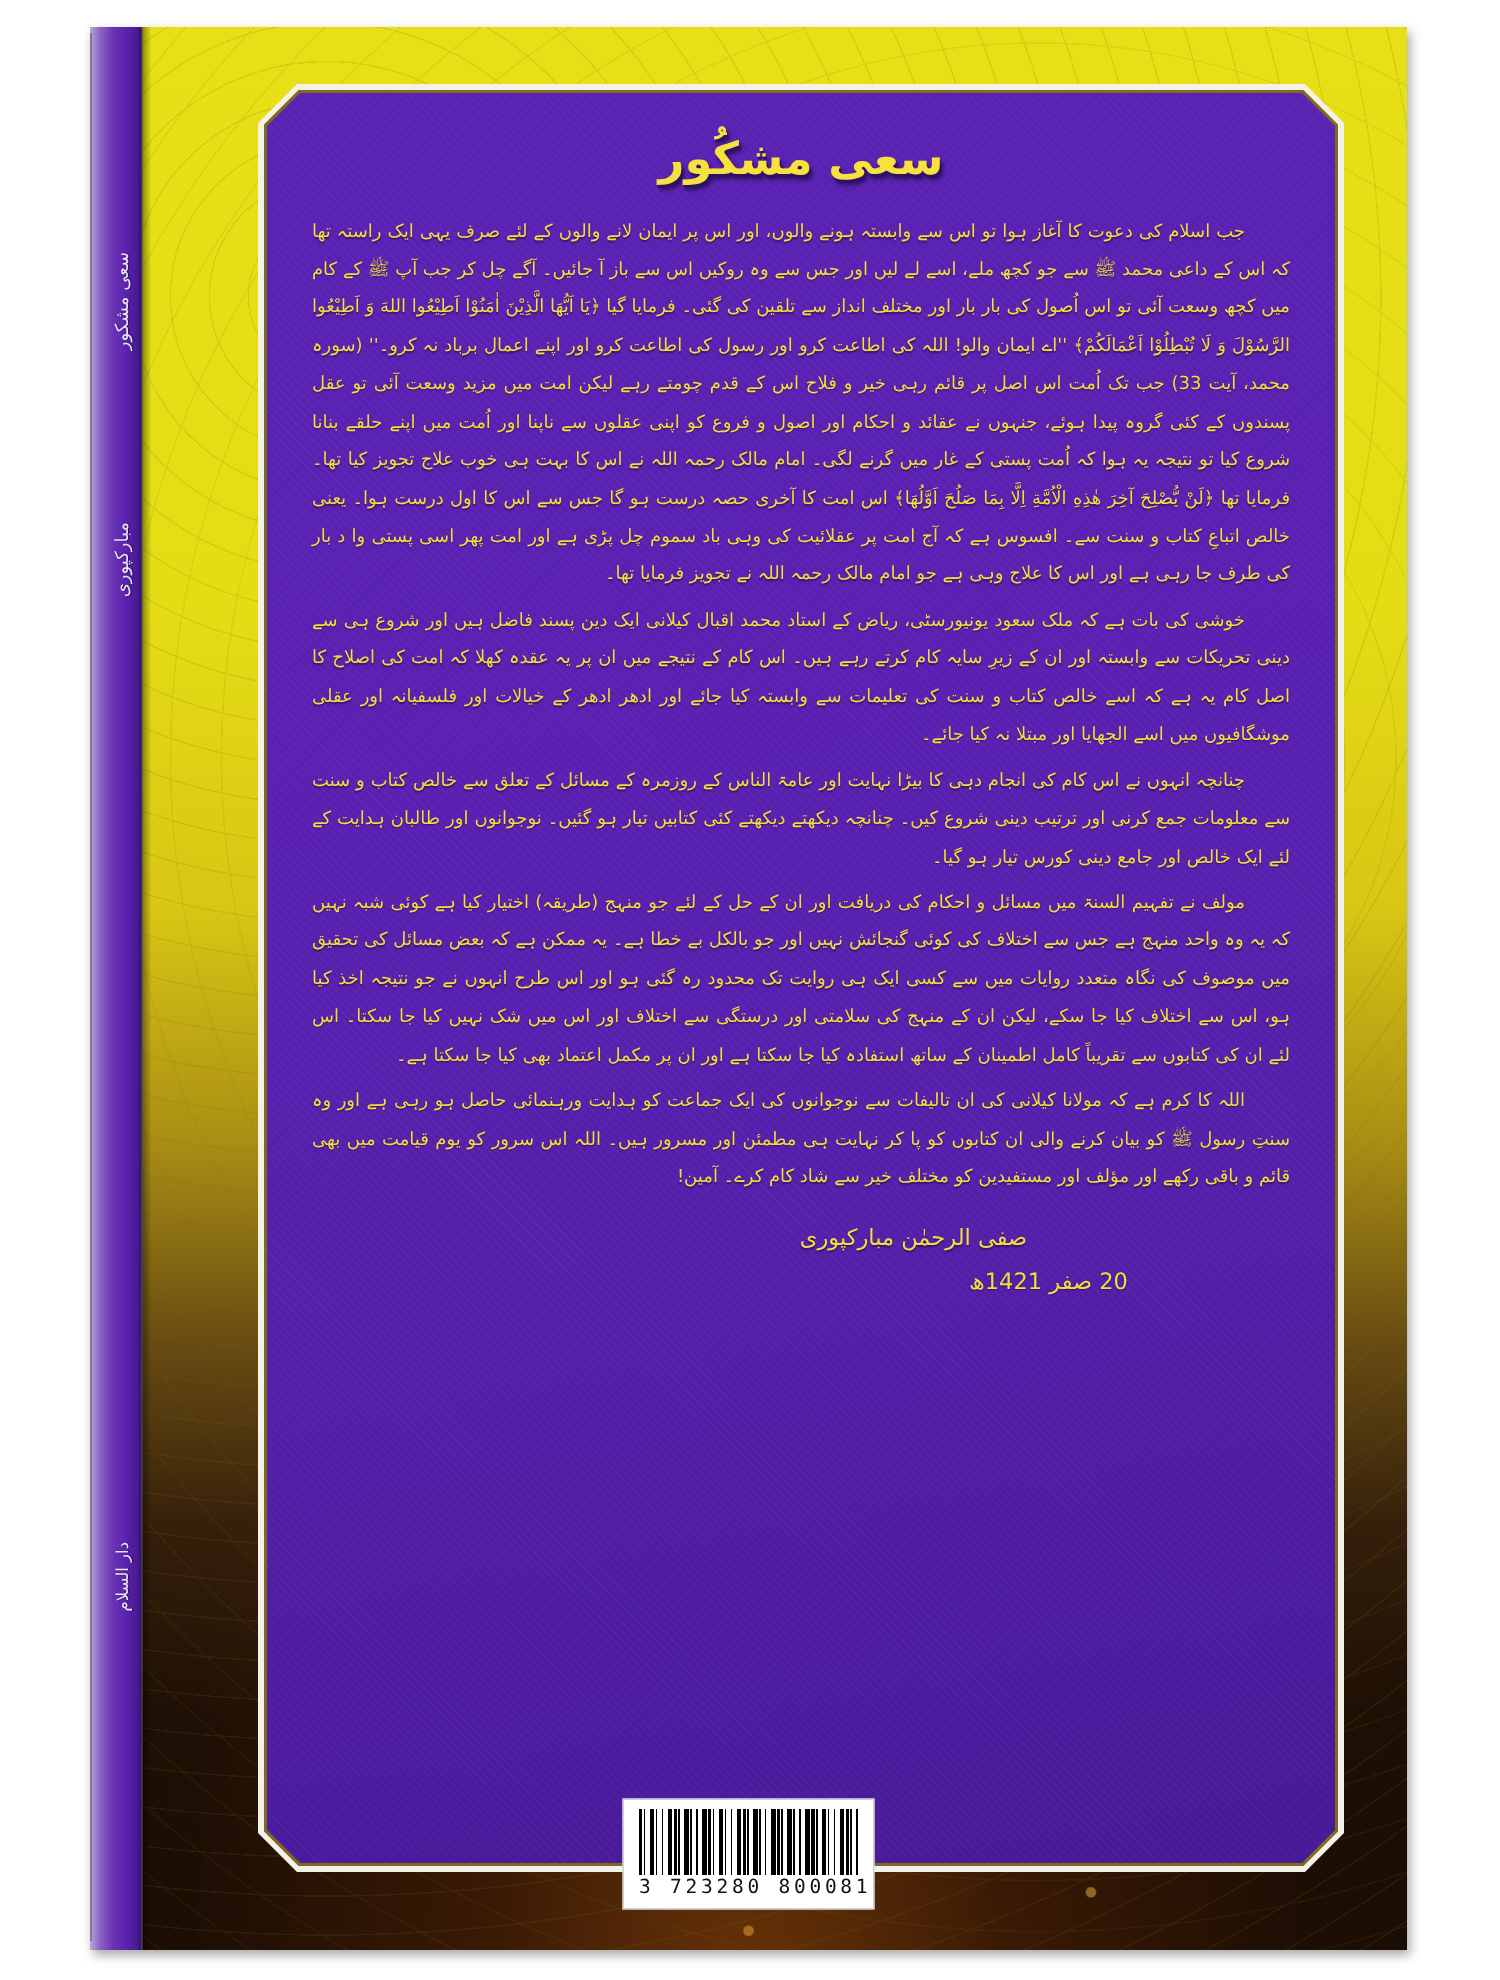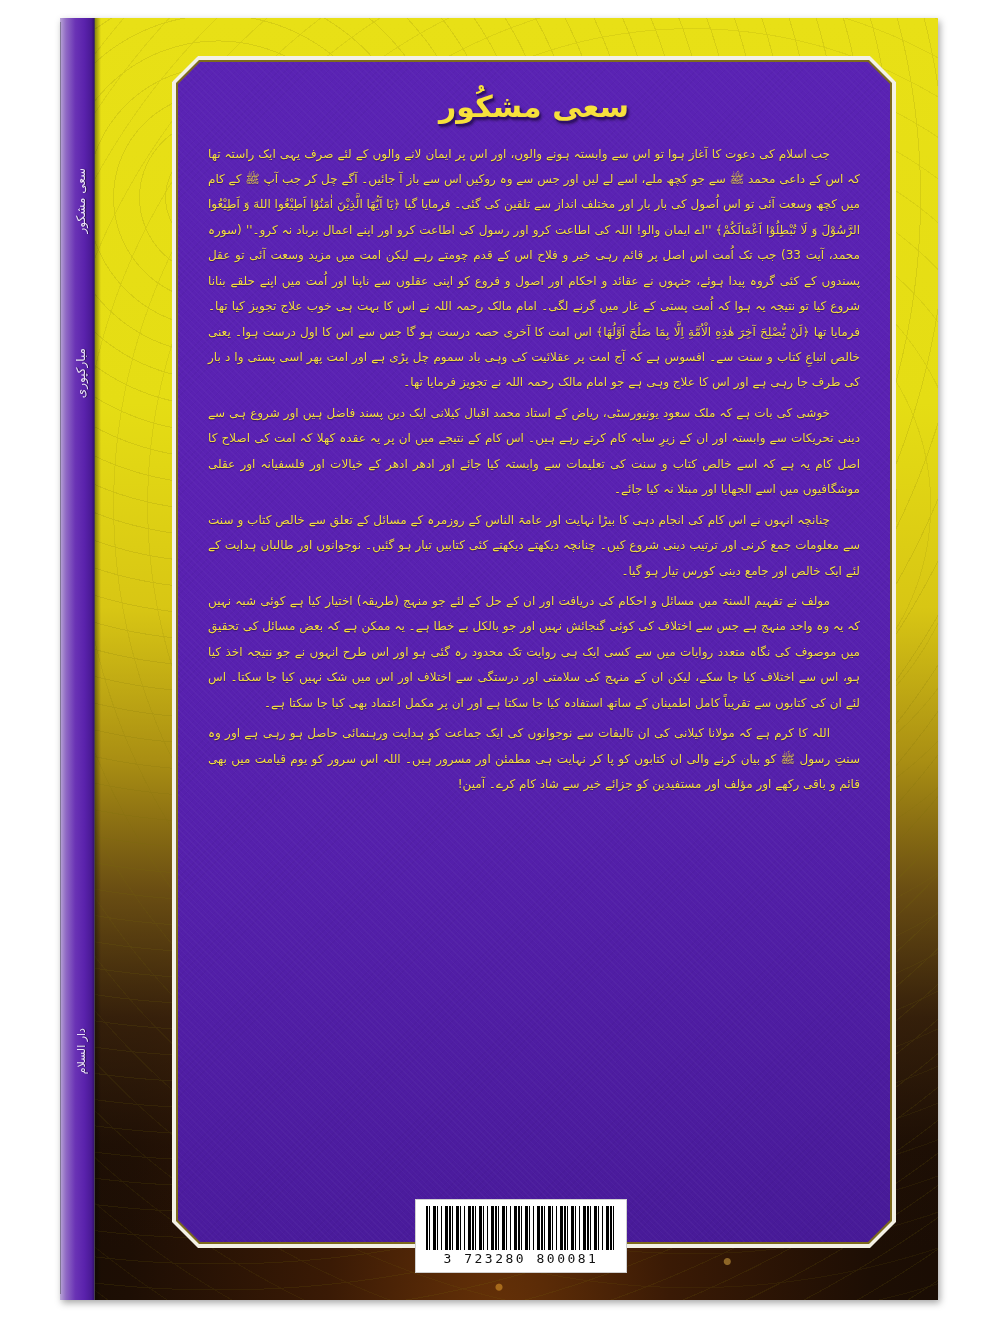--- a/index.html
+++ b/index.html
@@ -105,21 +105,21 @@
      text-shadow:0 1px 1px rgba(0,0,0,.4);
      text-align:justify;text-justify:inter-word;}
 
   .signature{margin-top:14px;color:#f3dd40;font-size:15px;line-height:1.9;
      text-shadow:0 1px 1px rgba(0,0,0,.4);}
   .sig-name{display:block;text-align:center;margin-right:-150px;}
   .sig-date{display:block;text-align:center;margin-right:-330px;
      direction:rtl;unicode-bidi:isolate;}
 
   
-  #barcode-box{position:absolute;left:415px;top:1199px;width:212px;height:74px;
+  #barcode-box{position:absolute;left:415px;top:1199px;width:168px;height:74px;
      background:#ffffff;border:1px solid #cfcfcf;box-sizing:border-box;
      padding:6px 10px 2px 10px;}
   #barcode-bars{height:44px;width:100%;
      background-image:repeating-linear-gradient(90deg,
         #000 0 2px, #fff 2px 3px, #000 3px 4px, #fff 4px 7px,
         #000 7px 10px, #fff 10px 11px, #000 11px 12px, #fff 12px 15px,
         #000 15px 16px, #fff 16px 19px, #000 19px 22px, #fff 22px 23px);}
   #barcode-digits{font-family:"DejaVu Sans Mono","Liberation Mono",monospace;
      font-size:13px;color:#111;text-align:center;letter-spacing:2.5px;
      direction:ltr;margin-top:1px;white-space:nowrap;}
@@ -151,22 +151,26 @@
 
         <div id="content">
 
           <div class="title">سعی مشکُور</div>
 
 
           <p class="body">جب اسلام کی دعوت کا آغاز ہوا تو اس سے وابستہ ہونے والوں، اور اس پر ایمان لانے والوں کے لئے صرف یہی ایک راستہ تھا کہ اس کے داعی محمد ﷺ سے جو کچھ ملے، اسے لے لیں اور جس سے وہ روکیں اس سے باز آ جائیں۔ آگے چل کر جب آپ ﷺ کے کام میں کچھ وسعت آئی تو اس اُصول کی بار بار اور مختلف انداز سے تلقین کی گئی۔ فرمایا گیا ﴿یَا اَیُّهَا الَّذِیْنَ اٰمَنُوْا اَطِیْعُوا اللهَ وَ اَطِیْعُوا الرَّسُوْلَ وَ لَا تُبْطِلُوْا اَعْمَالَکُمْ﴾ ''اے ایمان والو! اللہ کی اطاعت کرو اور رسول کی اطاعت کرو اور اپنے اعمال برباد نہ کرو۔'' (سورہ محمد، آیت 33) جب تک اُمت اس اصل پر قائم رہی خیر و فلاح اس کے قدم چومتے رہے لیکن امت میں مزید وسعت آئی تو عقل پسندوں کے کئی گروہ پیدا ہوئے، جنہوں نے عقائد و احکام اور اصول و فروع کو اپنی عقلوں سے ناپنا اور اُمت میں اپنے حلقے بنانا شروع کیا تو نتیجہ یہ ہوا کہ اُمت پستی کے غار میں گرنے لگی۔ امام مالک رحمہ اللہ نے اس کا بہت ہی خوب علاج تجویز کیا تھا۔ فرمایا تھا ﴿لَنْ یُّصْلِحَ آخِرَ هٰذِهِ الْاُمَّةِ اِلَّا بِمَا صَلُحَ اَوَّلُهَا﴾ اس امت کا آخری حصہ درست ہو گا جس سے اس کا اول درست ہوا۔ یعنی خالص اتباعِ کتاب و سنت سے۔ افسوس ہے کہ آج امت پر عقلائیت کی وہی باد سموم چل پڑی ہے اور امت پھر اسی پستی وا د بار کی طرف جا رہی ہے اور اس کا علاج وہی ہے جو امام مالک رحمہ اللہ نے تجویز فرمایا تھا۔</p>
           <p class="body">خوشی کی بات ہے کہ ملک سعود یونیورسٹی، ریاض کے استاد محمد اقبال کیلانی ایک دین پسند فاضل ہیں اور شروع ہی سے دینی تحریکات سے وابستہ اور ان کے زیرِ سایہ کام کرتے رہے ہیں۔ اس کام کے نتیجے میں ان پر یہ عقدہ کھلا کہ امت کی اصلاح کا اصل کام یہ ہے کہ اسے خالص کتاب و سنت کی تعلیمات سے وابستہ کیا جائے اور ادھر ادھر کے خیالات اور فلسفیانہ اور عقلی موشگافیوں میں اسے الجھایا اور مبتلا نہ کیا جائے۔</p>
           <p class="body">چنانچہ انہوں نے اس کام کی انجام دہی کا بیڑا نہایت اور عامۃ الناس کے روزمرہ کے مسائل کے تعلق سے خالص کتاب و سنت سے معلومات جمع کرنی اور ترتیب دینی شروع کیں۔ چنانچہ دیکھتے دیکھتے کئی کتابیں تیار ہو گئیں۔ نوجوانوں اور طالبان ہدایت کے لئے ایک خالص اور جامع دینی کورس تیار ہو گیا۔</p>
           <p class="body">مولف نے تفہیم السنۃ میں مسائل و احکام کی دریافت اور ان کے حل کے لئے جو منہج (طریقہ) اختیار کیا ہے کوئی شبہ نہیں کہ یہ وہ واحد منہج ہے جس سے اختلاف کی کوئی گنجائش نہیں اور جو بالکل بے خطا ہے۔ یہ ممکن ہے کہ بعض مسائل کی تحقیق میں موصوف کی نگاہ متعدد روایات میں سے کسی ایک ہی روایت تک محدود رہ گئی ہو اور اس طرح انہوں نے جو نتیجہ اخذ کیا ہو، اس سے اختلاف کیا جا سکے، لیکن ان کے منہج کی سلامتی اور درستگی سے اختلاف اور اس میں شک نہیں کیا جا سکتا۔ اس لئے ان کی کتابوں سے تقریباً کامل اطمینان کے ساتھ استفادہ کیا جا سکتا ہے اور ان پر مکمل اعتماد بھی کیا جا سکتا ہے۔</p>
-          <p class="body">اللہ کا کرم ہے کہ مولانا کیلانی کی ان تالیفات سے نوجوانوں کی ایک جماعت کو ہدایت ورہنمائی حاصل ہو رہی ہے اور وہ سنتِ رسول ﷺ کو بیان کرنے والی ان کتابوں کو پا کر نہایت ہی مطمئن اور مسرور ہیں۔ اللہ اس سرور کو یوم قیامت میں بھی قائم و باقی رکھے اور مؤلف اور مستفیدین کو جزائے خیر سے شاد کام کرے۔ آمین!</p>
+          <p class="body">اللہ کا کرم ہے کہ مولانا کیلانی کی ان تالیفات سے نوجوانوں کی ایک جماعت کو ہدایت ورہنمائی حاصل ہو رہی ہے اور وہ سنتِ رسول ﷺ کو بیان کرنے والی ان کتابوں کو پا کر نہایت ہی مطمئن اور مسرور ہیں۔ اللہ اس سرور کو یوم قیامت میں بھی قائم و باقی رکھے اور مؤلف اور مستفیدین کو مختلف خیر سے شاد کام کرے۔ آمین!</p>
 
+          <div class="signature">
+            <span class="sig-name">صفی الرحمٰن مبارکپوری</span>
+            <span class="sig-date">20 صفر 1421ھ</span>
+          </div>
 
         </div>
       </div>
     </div>
 
   </div>
 
   <div id="barcode-box">
     <div id="barcode-bars"></div>
     <div id="barcode-digits">3 723280 800081</div>

